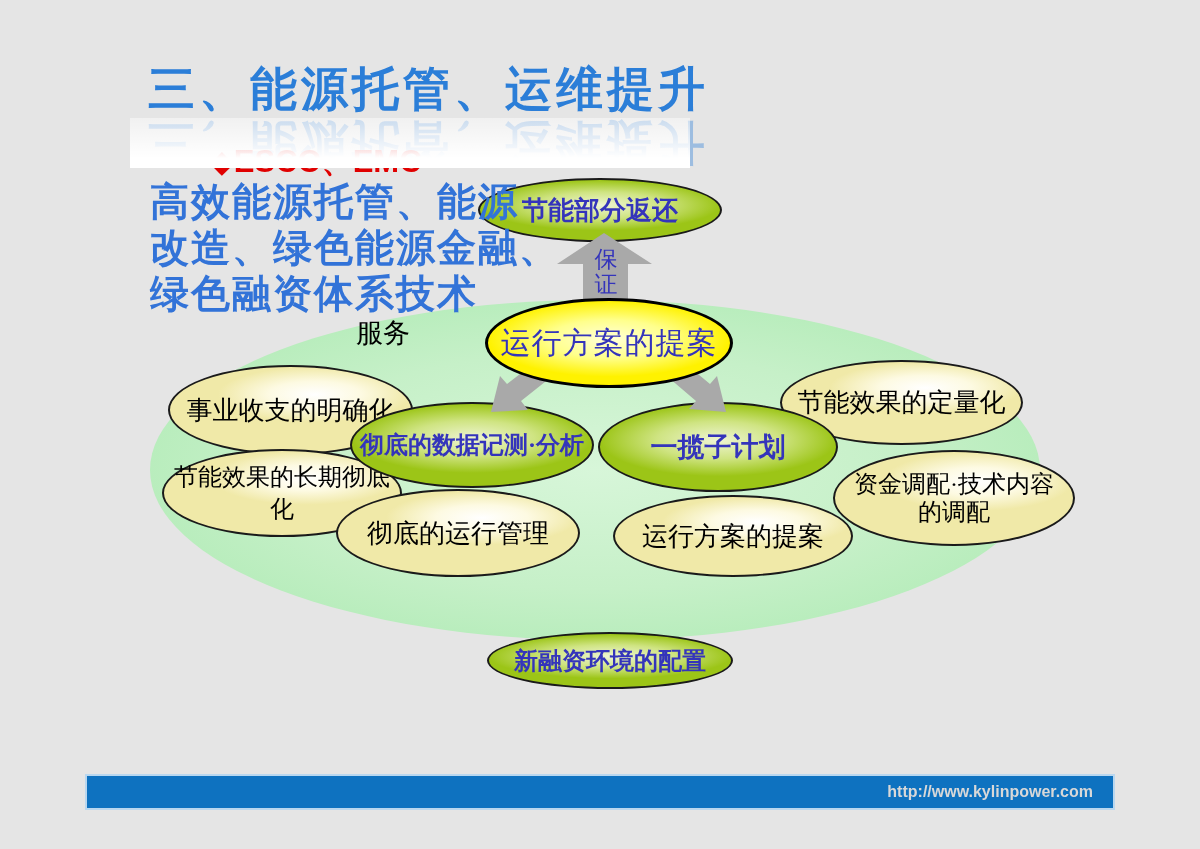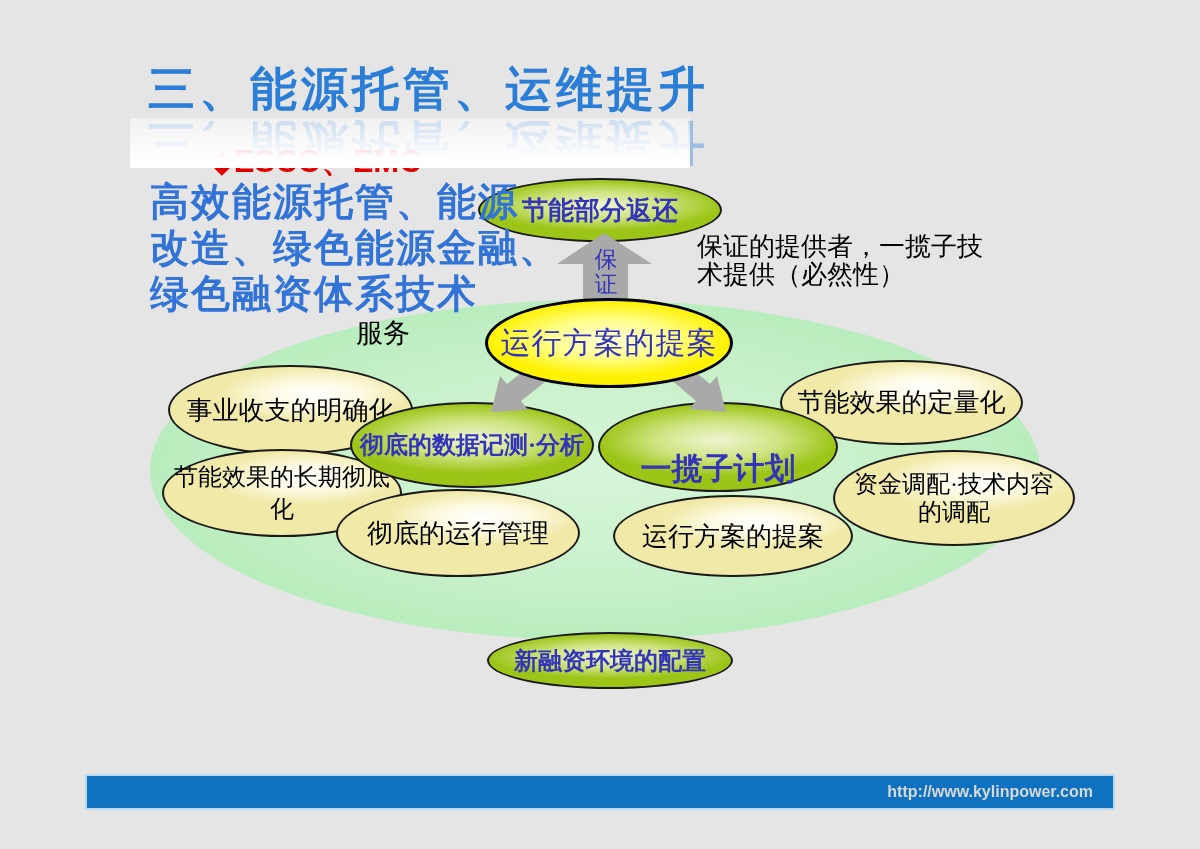--- a/index.html
+++ b/index.html
@@ -44,21 +44,21 @@
 
   .n-top{left:478px;top:178px;width:244px;height:64px;z-index:2;font-size:26px;}
   .n-contract{left:485px;top:298px;width:248px;height:90px;z-index:4;font-size:30px;letter-spacing:1px;}
   .n-bizclar{left:168px;top:365px;width:245px;height:90px;z-index:2;font-size:26px;}
   .n-quant{left:780px;top:360px;width:243px;height:85px;z-index:2;font-size:26px;align-items:center;}
   .n-longterm{left:162px;top:449px;width:240px;height:88px;z-index:2;font-size:24px;}
   .n-opmgmt{left:336px;top:489px;width:244px;height:88px;z-index:2;font-size:26px;}
   .n-opprop{left:613px;top:495px;width:240px;height:82px;z-index:2;font-size:26px;}
   .n-fund{left:833px;top:450px;width:242px;height:96px;z-index:2;font-size:24px;line-height:28px;}
   .n-dataana{left:350px;top:402px;width:244px;height:86px;z-index:2;font-size:24px;}
-  .n-package{left:598px;top:402px;width:240px;height:90px;z-index:2;font-size:31px;align-items:flex-end;}
+  .n-package{left:598px;top:402px;width:240px;height:90px;z-index:2;font-size:27px;}
   .n-newfin{left:487px;top:632px;width:246px;height:57px;z-index:2;font-size:24px;}
 
   
   .arrows{position:absolute;left:0;top:0;width:1200px;height:849px;z-index:3;pointer-events:none;}
   .arrow-poly{fill:var(--arrow-gray);}
   .guarantee-label{position:absolute;left:584px;top:247px;width:44px;z-index:4;text-align:center;
                    font-size:23px;line-height:25px;color:var(--label-blue);white-space:pre-line;}
 
   
   .side-note{position:absolute;left:697px;top:233px;z-index:2;font-size:26px;line-height:28px;
@@ -128,20 +128,18 @@
     <polygon class="arrow-poly" points="551,350 507,384 500,376 491,412 528,410 521,401 565,366"></polygon>
     <polygon class="arrow-poly" points="669,350 710,384 717,376 726,412 689,409 696,401 655,366"></polygon>
   </svg>
   <div class="guarantee-label">保
 证</div>
 
   <div class="ell yellow-node n-contract">
     <span class="lbl blue-lbl">运行方案的提案</span>
   </div>
 
-  <div class="side-note">保证的提供者，一揽子技
-术提供（必然性）</div>
 
   <div class="footer-bar">
     <a class="footer-url" href="#">http://www.kylinpower.com</a>
   </div>
 
 </div>
 
 </body></html>

